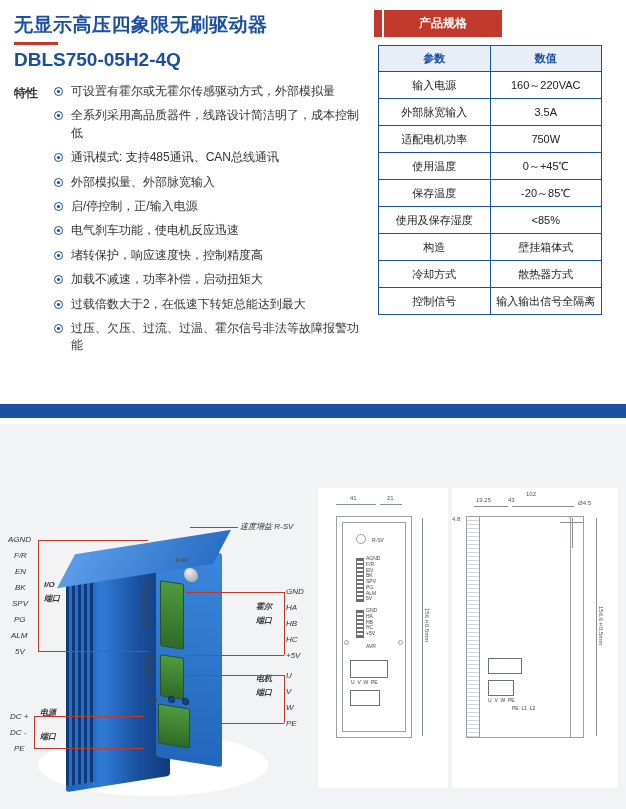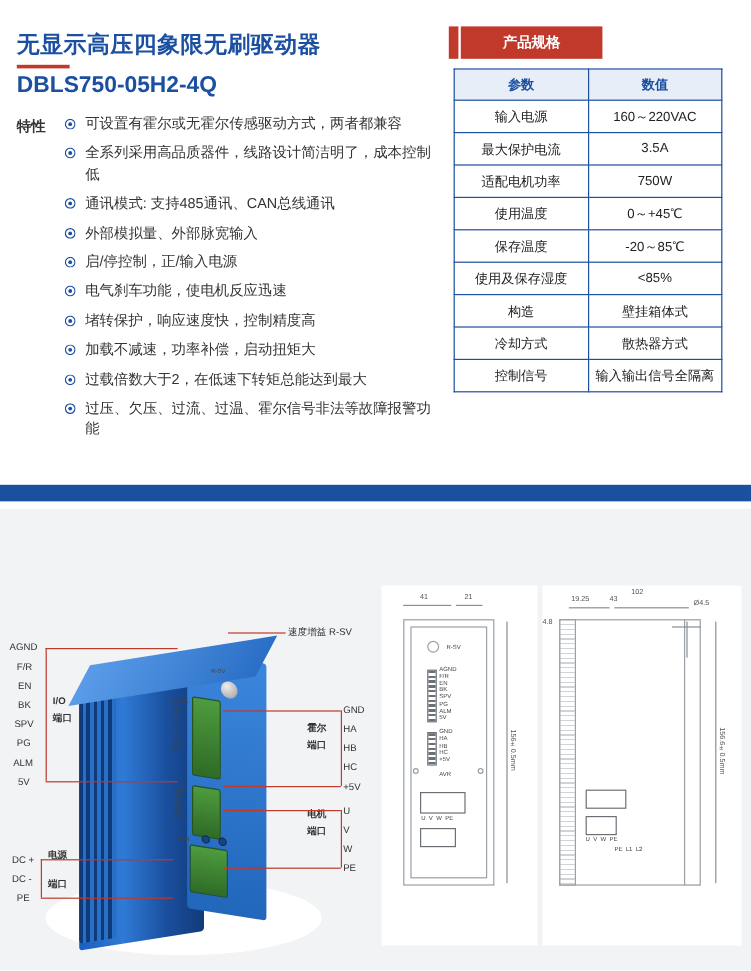--- a/index.html
+++ b/index.html
@@ -8,21 +8,21 @@
     width: 626px; height: 809px;
     background: #ffffff;
     font-family: "Liberation Sans", sans-serif;
     color: #222;
     position: relative;
     overflow: hidden;
   }
   
   .top {
     display: flex;
-    padding: 22px 14px 0 14px;
+    padding: 10px 14px 0 14px;
   }
   .left-col { width: 360px; padding-right: 8px; }
   .right-col { width: 236px; }
 
   .title-cn {
     font-size: 19px;
     color: #1b4fa0;
     font-weight: bold;
     letter-spacing: 0.5px;
     margin: 2px 0 0 0;
@@ -171,20 +171,21 @@
     background:#17467f; border:1px solid #0e2f5c;
   }
 
   
   .lbl {
     position: absolute;
     font-size: 8px;
     color: #333;
     white-space: nowrap;
     line-height: 1.25;
+    font-style: italic;
   }
   .lbl.bold { font-weight: bold; }
   .leader {
     position:absolute;
     border-top: 1px solid #c0392b;
     height:0;
   }
   .leader.v { border-top:none; border-left:1px solid #c0392b; width:0; }
 
   
@@ -234,21 +235,21 @@
     <div class="features-wrap">
       <div class="features-label">特性</div>
       <div class="features-list">
         <div class="feat">
           <span class="bullet">
               <svg width="9" height="9" viewBox="0 0 9 9">
                 <circle cx="4.5" cy="4.5" r="4" fill="none" stroke="#1b4fa0" stroke-width="1"></circle>
                 <circle cx="4.5" cy="4.5" r="1.6" fill="#1b4fa0"></circle>
               </svg>
             </span>
-          <span>可设置有霍尔或无霍尔传感驱动方式，两者都兼容</span>
+          <span>可设置有霍尔或无霍尔传感驱动方式，外部模拟量</span>
         </div>
         <div class="feat">
           <span class="bullet">
               <svg width="9" height="9" viewBox="0 0 9 9">
                 <circle cx="4.5" cy="4.5" r="4" fill="none" stroke="#1b4fa0" stroke-width="1"></circle>
                 <circle cx="4.5" cy="4.5" r="1.6" fill="#1b4fa0"></circle>
               </svg>
             </span>
           <span>全系列采用高品质器件，线路设计简洁明了，成本控制低</span>
         </div>
@@ -334,21 +335,21 @@
       <tbody>
           <tr>
         <th>参数</th>
         <th>数值</th>
       </tr>
       <tr>
         <td>输入电源</td>
         <td>160～220VAC</td>
       </tr>
       <tr>
-        <td>最大保护电流</td>
+        <td>外部脉宽输入</td>
         <td>3.5A</td>
       </tr>
       <tr>
         <td>适配电机功率</td>
         <td>750W</td>
       </tr>
       <tr>
         <td>使用温度</td>
         <td>0～+45℃</td>
       </tr>

